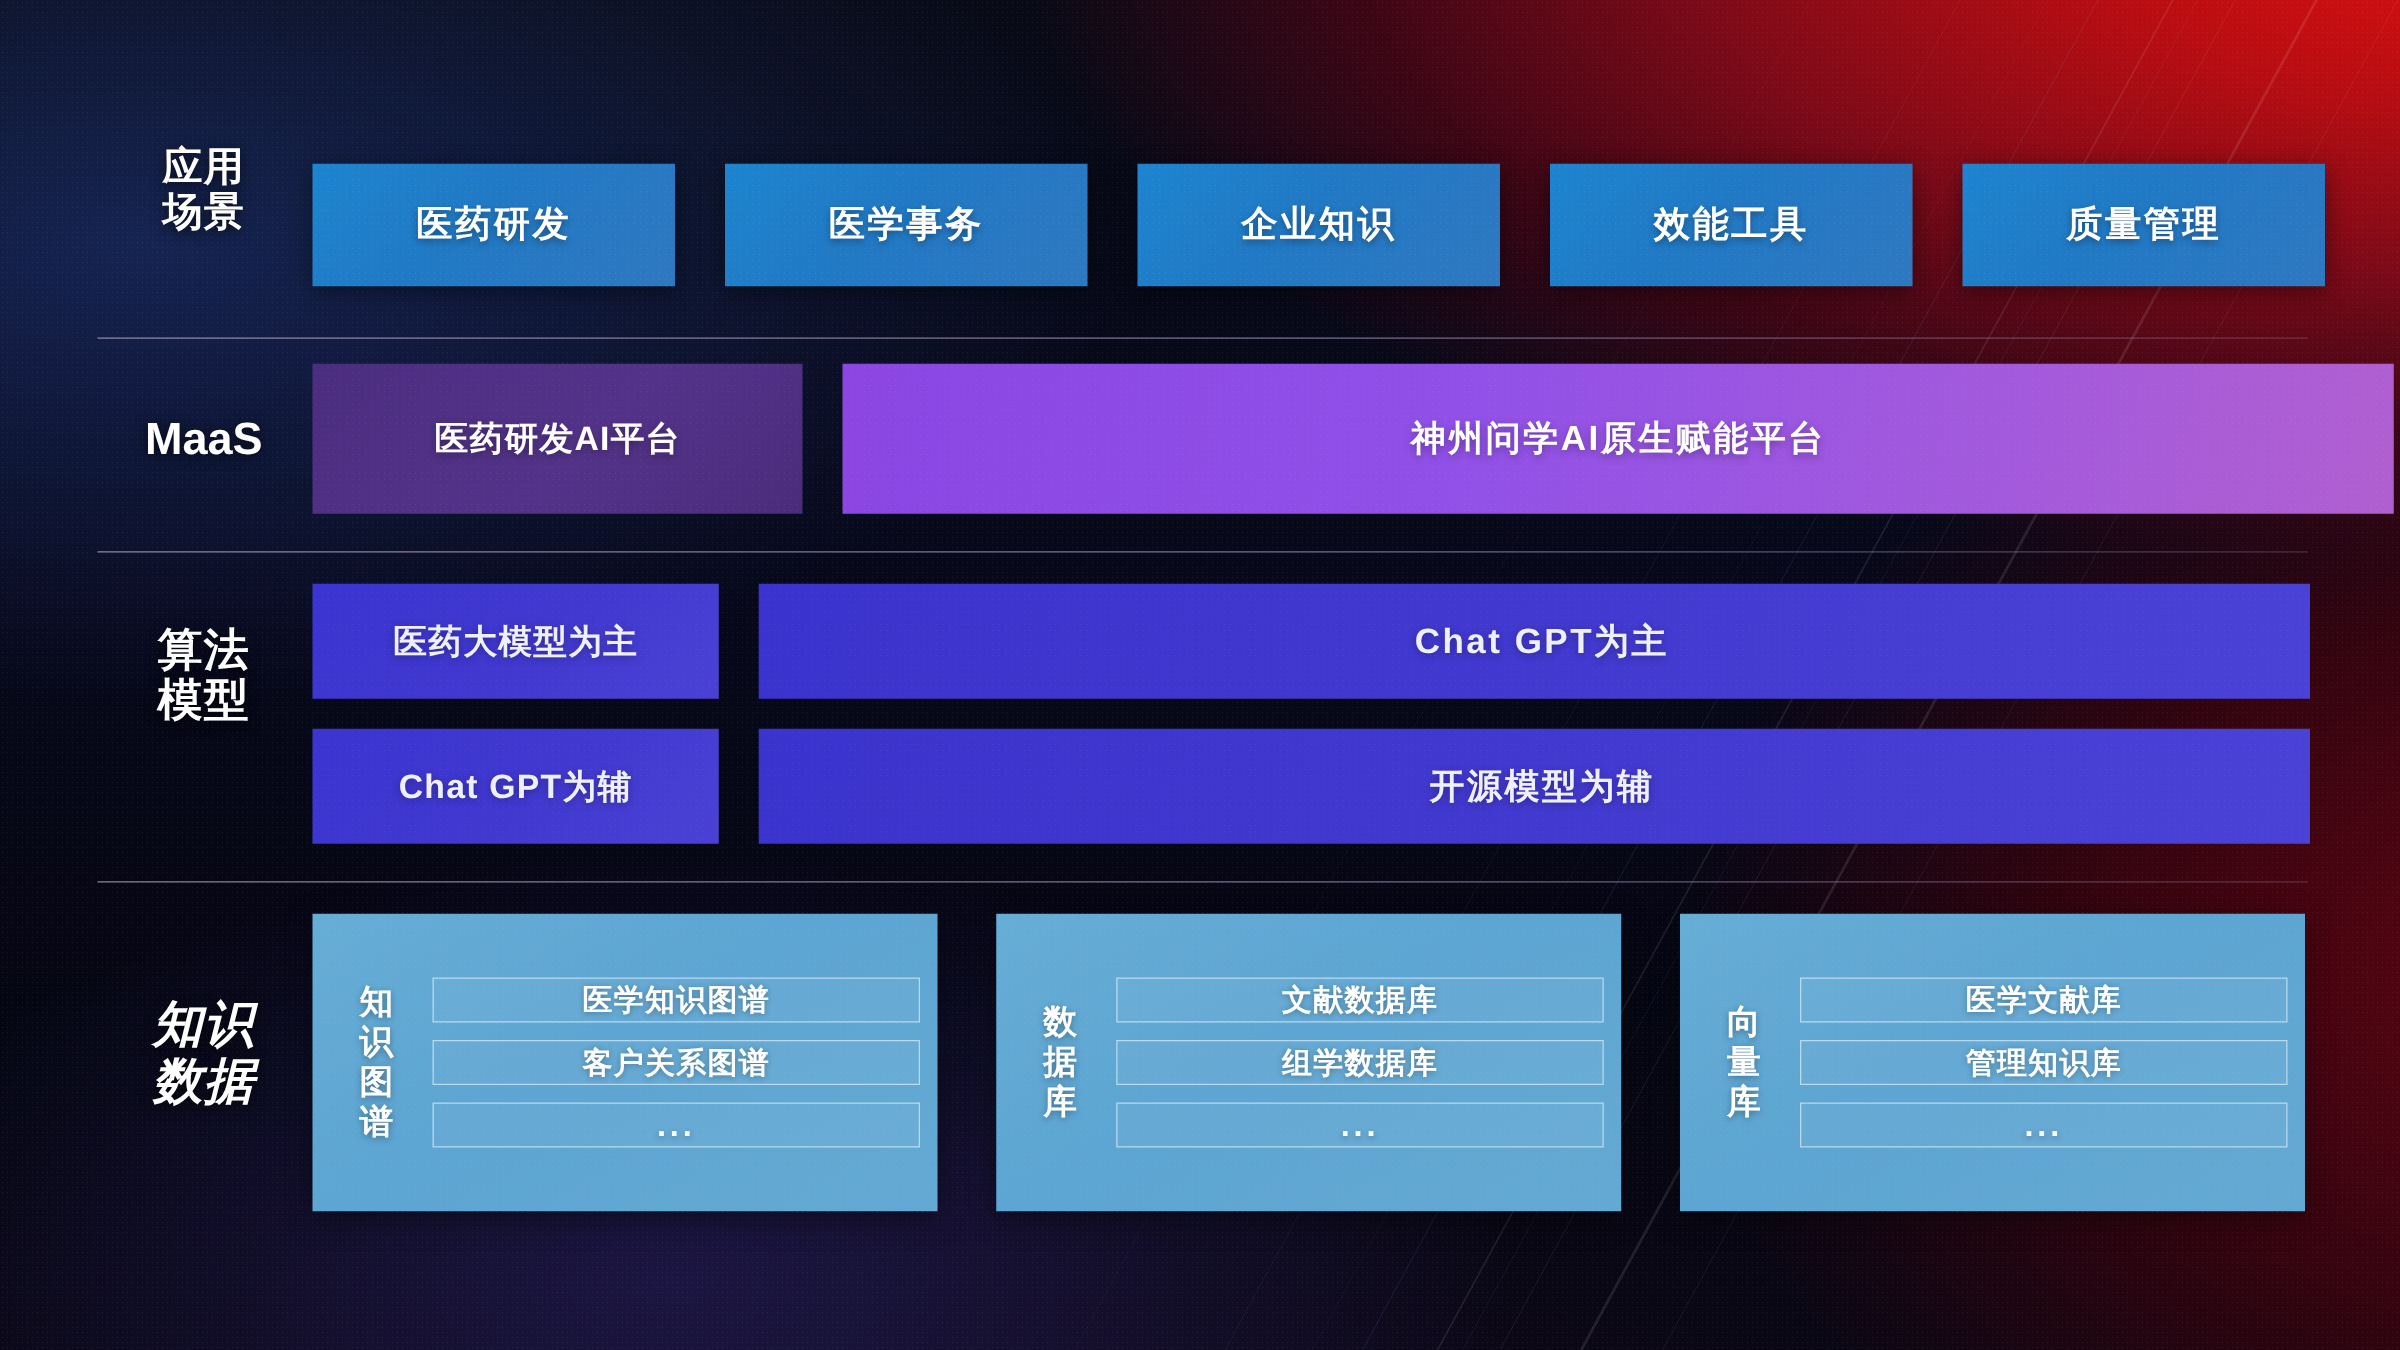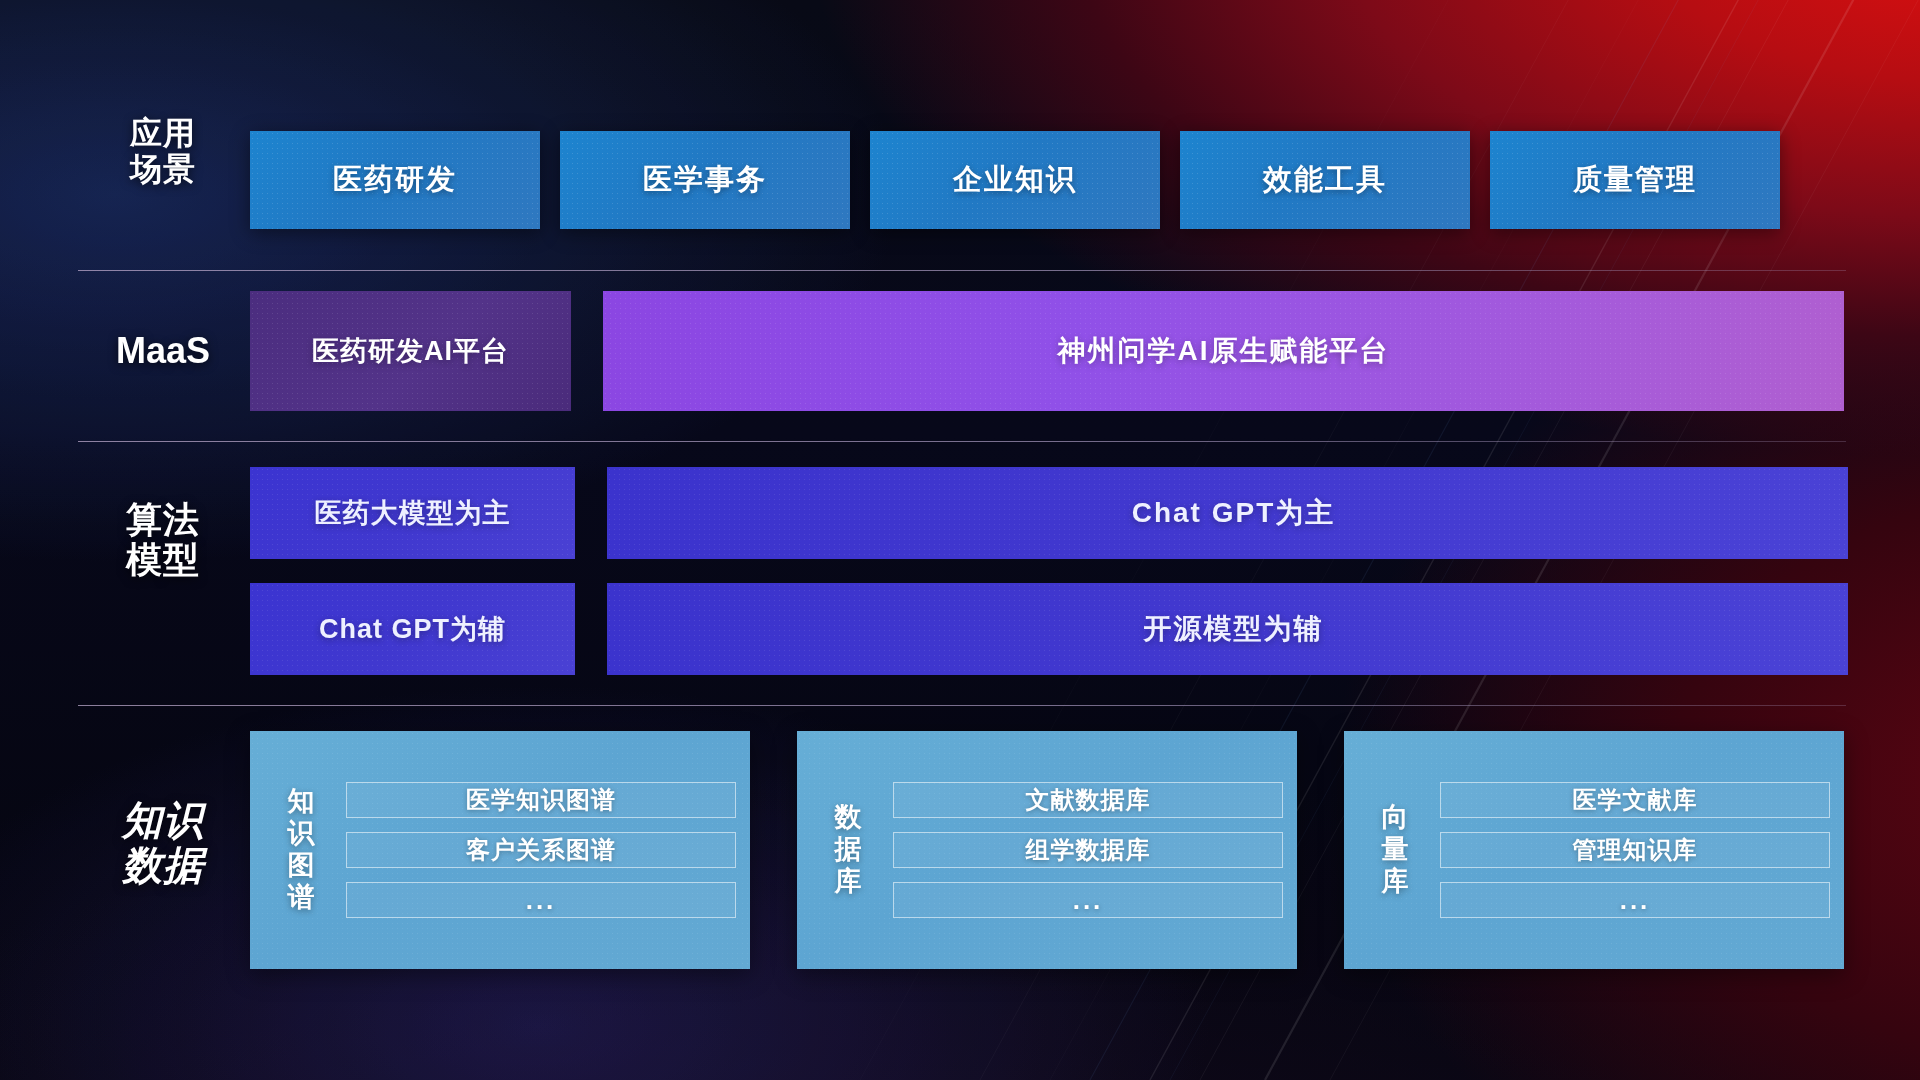--- a/index.html
+++ b/index.html
@@ -46,40 +46,40 @@
     text-shadow:0 2px 10px rgba(0,0,0,.7);
   }
   .row-label .ln{ display:block; }
   .divider{
     position:absolute; left:78px; width:1768px; height:1px;
     background:linear-gradient(90deg,#b9a7c9 0%, #9d8fb4 55%, rgba(170,150,190,.35) 100%);
     opacity:.75;
   }
 
   
-  .app-row{ position:absolute; left:250px; top:131px; height:98px; display:flex; gap:20px; }
+  .app-row{ position:absolute; left:250px; top:131px; height:98px; display:flex; gap:40px; }
   .app-box{
     width:290px; height:98px;
     background:linear-gradient(135deg,#1d84cf 0%,#2179c4 45%,#2f78c0 100%);
     display:flex; align-items:center; justify-content:center;
     color:#fff; font-size:29px; font-weight:bold; letter-spacing:2px;
     box-shadow:0 4px 18px rgba(0,0,0,.45);
     position:relative; overflow:hidden;
   }
   .app-box::after{
     content:""; position:absolute; inset:0; opacity:.28;
     background-image:radial-gradient(rgba(255,255,255,.5) .5px, transparent .6px);
     background-size:5px 5px;
   }
   .app-box span{ position:relative; z-index:2; text-shadow:0 2px 6px rgba(0,0,0,.35); }
 
   
   .maas-row{ position:absolute; left:250px; top:291px; height:120px; display:flex; gap:32px; }
   .maas-left{
-    width:321px; height:120px;
+    width:392px; height:120px;
     background:linear-gradient(135deg,#4b2d7f 0%,#533389 55%,#4a2b7b 100%);
     display:flex; align-items:center; justify-content:center;
     color:#fff; font-size:27px; font-weight:bold; letter-spacing:1px;
     position:relative; overflow:hidden;
   }
   .maas-right{
     width:1241px; height:120px;
     background:linear-gradient(100deg,#8b46e2 0%,#9050e8 38%,#a259dd 72%,#b05fd0 100%);
     display:flex; align-items:center; justify-content:center;
     color:#fff; font-size:28px; font-weight:bold; letter-spacing:2px;

